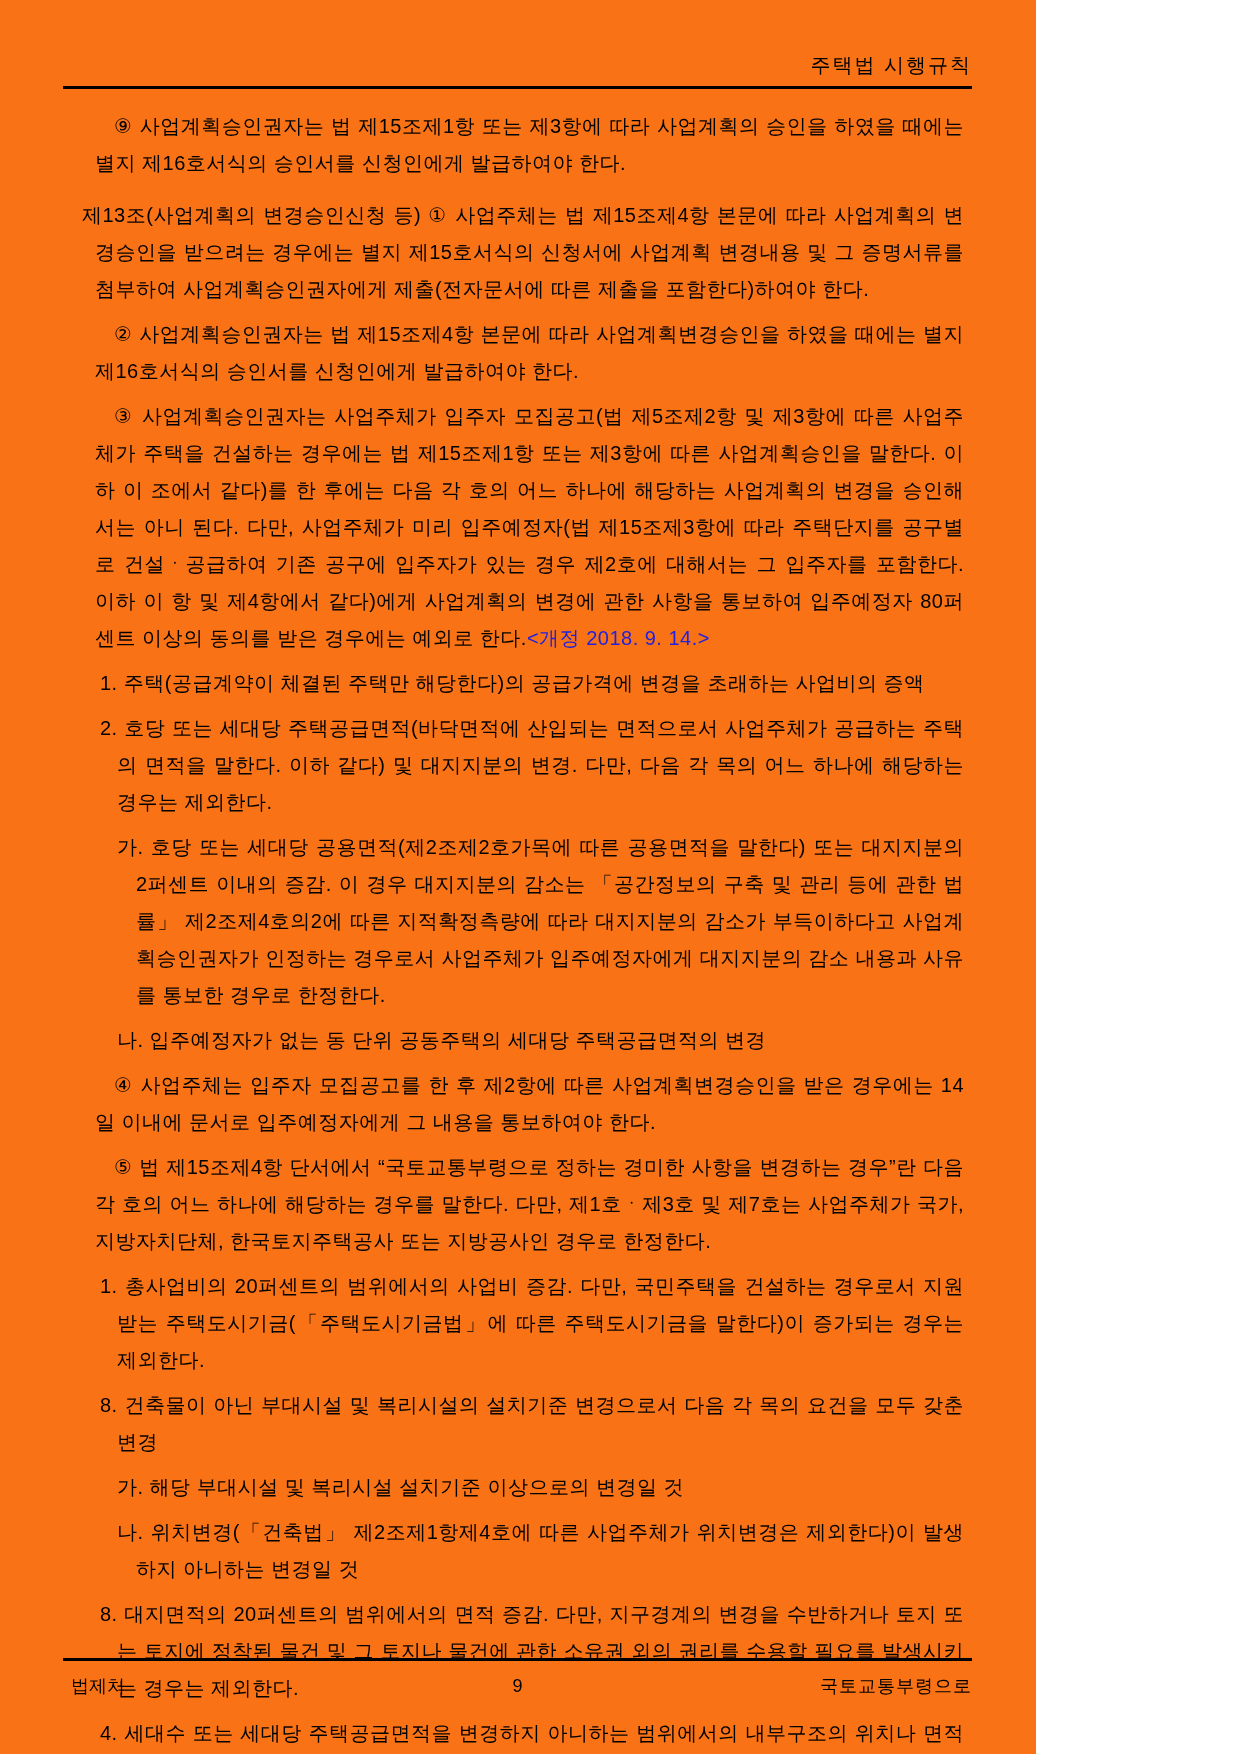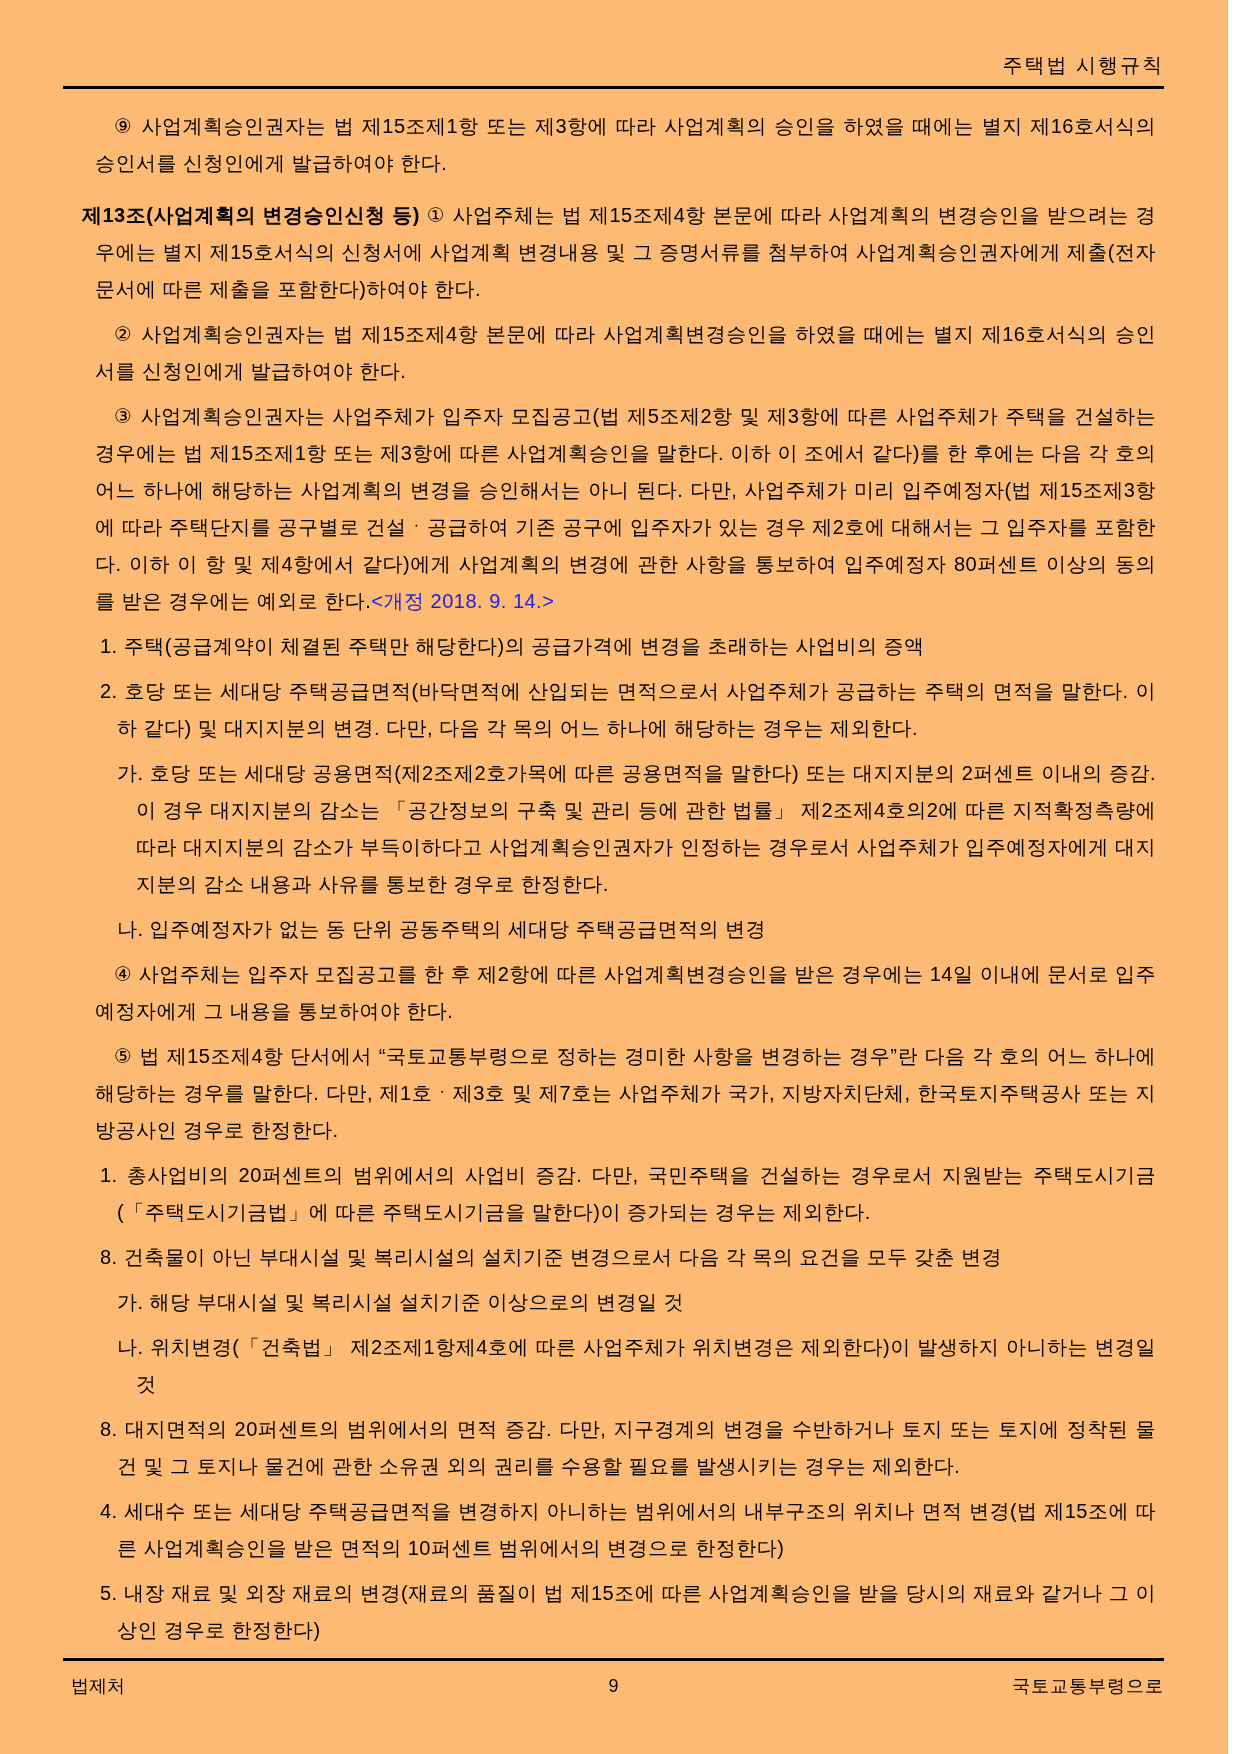--- a/index.html
+++ b/index.html
@@ -1,20 +1,20 @@
 <!DOCTYPE html>
 <html lang="ko" style="--color-amendment: #2222dd; --color-text: #000000; --color-rule: #000000;"><head>
 <meta charset="utf-8">
 <style>
   html, body { margin: 0; padding: 0; background: #ffffff; }
   .page {
     position: relative;
-    width: 1228px;
+    width: 1036px;
     height: 1754px;
-    background: #fdba74;
+    background: #f97316;
     color: #000000;
     font-family: "Liberation Sans", "DejaVu Sans", sans-serif;
     overflow: hidden;
   }
   
   .header { position: absolute; top: 0; left: 63px; right: 64px; }
   .header-title {
     text-align: right;
     font-size: 20px;
     line-height: 26px;
@@ -33,21 +33,21 @@
     line-height: 37px;
     text-align: justify;
     word-break: break-all;
     letter-spacing: 0.5px;
   }
   .doc-body p { margin: 8px; }
   
   .p-circ { padding-left: 24px; text-indent: 19px; }
   
   .p-article { padding-left: 24px; text-indent: -13px; margin-top: 15px !important; }
-  .p-article .art-title { font-weight: bold; }
+  .p-article .art-title { font-weight: normal; }
   
   .p-num { padding-left: 46px; text-indent: -17px; }
   
   .p-let { padding-left: 65px; text-indent: -19px; }
   .amend { color: var(--color-amendment, #2222dd); }
   
   .footer { position: absolute; left: 63px; right: 64px; top: 1658px; }
   .footer-row {
     position: relative;
     margin-top: 11px;

